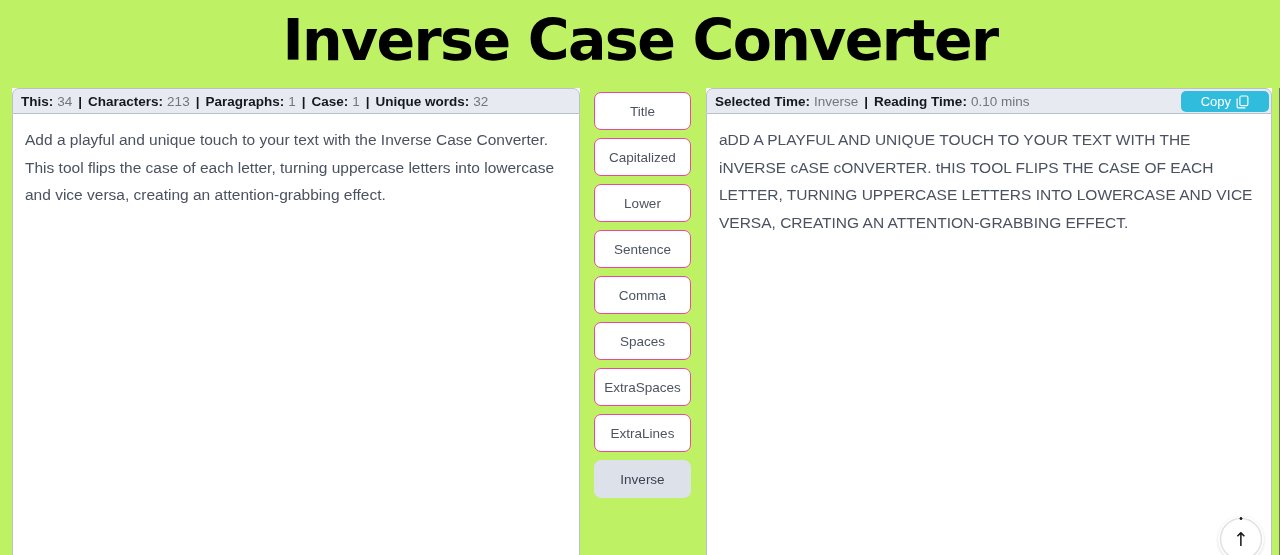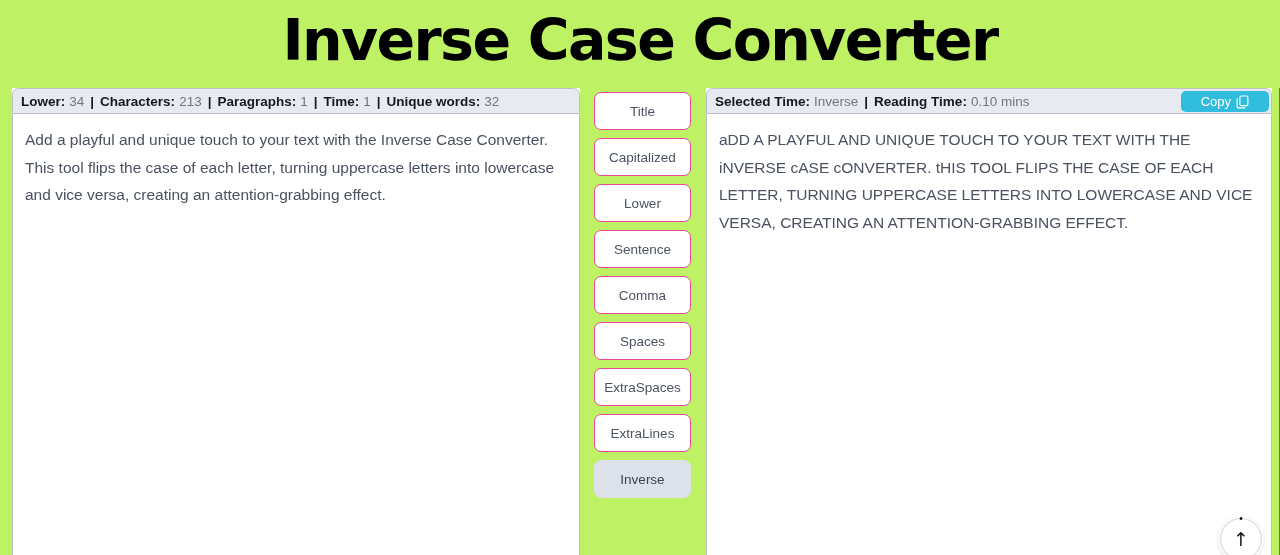--- a/index.html
+++ b/index.html
@@ -172,30 +172,30 @@
 <body>
 
 <div id="app">
 
   <div class="page-title">Inverse Case Converter</div>
 
   <div class="panel panel-left">
 
     <div class="panel-header">
       <div class="hdr-inner">
-        <span class="lbl">Lower:</span>
+        <span class="lbl">This:</span>
         <span class="val">34</span>
         <span class="sep">|</span>
         <span class="lbl">Characters:</span>
         <span class="val">213</span>
         <span class="sep">|</span>
         <span class="lbl">Paragraphs:</span>
         <span class="val">1</span>
         <span class="sep">|</span>
-        <span class="lbl">Time:</span>
+        <span class="lbl">Case:</span>
         <span class="val">1</span>
         <span class="sep">|</span>
         <span class="lbl">Unique words:</span>
         <span class="val">32</span>
       </div>
     </div>
 
     <div class="panel-body input-area">Add a playful and unique touch to your text with the Inverse Case Converter. This tool flips the case of each letter, turning uppercase letters into lowercase and vice versa, creating an attention-grabbing effect.</div>
   </div>
 

